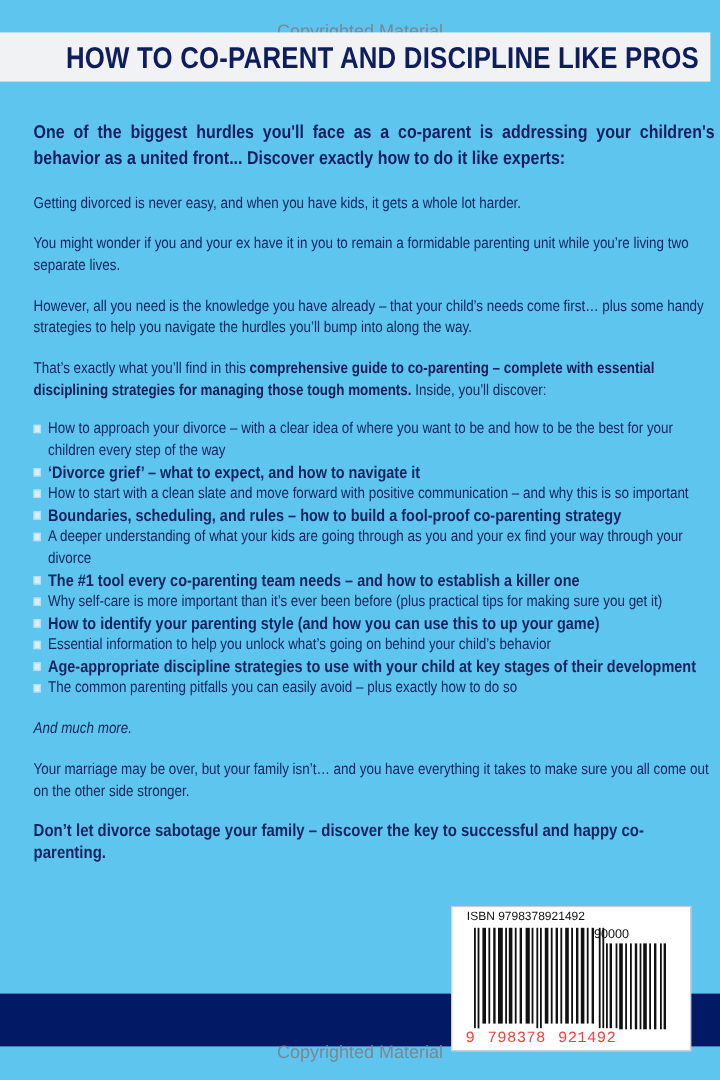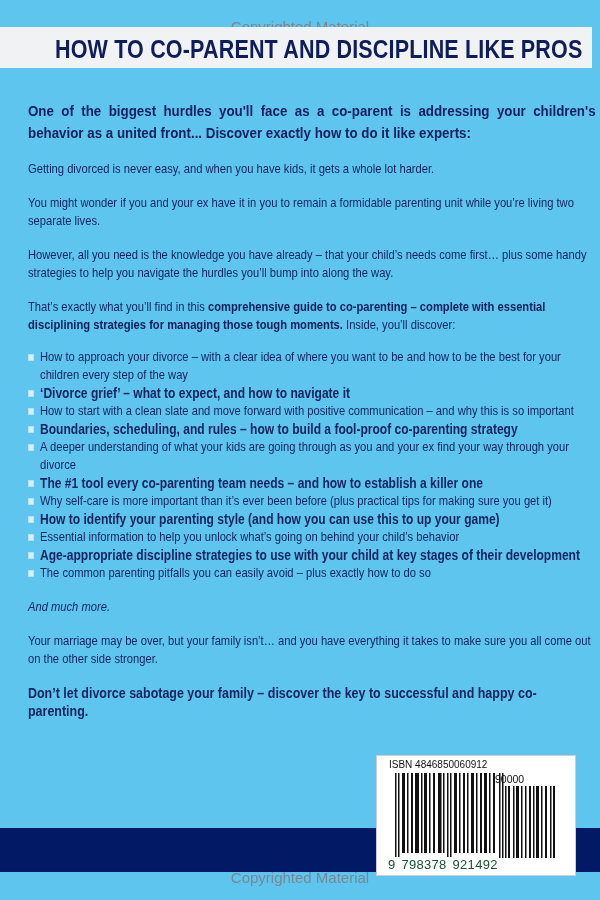--- a/index.html
+++ b/index.html
@@ -67,22 +67,22 @@
   .price-label {
     position: absolute; left: 118px; top: 17px; font-size: 10.5px; color: #111;
   }
   .bars-main {
     position: absolute; left: 18px; top: 17px; width: 110px; height: 85px;
   }
   .bars-addon {
     position: absolute; left: 128px; top: 30px; width: 52px; height: 72px;
   }
   .digits {
-    position: absolute; left: 10px; top: 101px; font-size: 13px; color: #14532d;
-    font-family: Liberation Sans, sans-serif; letter-spacing: 0.3px;
+    position: absolute; left: 10px; top: 101px; font-size: 13px; color: #ef4444;
+    font-family: Liberation Mono, monospace; letter-spacing: 0.3px;
     background: #fff;
   }
   .digits span { background:#fff; padding: 0 1px; }
 </style>
 </head>
 <body>
 
 <div class="watermark wm-top">Copyrighted Material</div>
 
 <div class="banner"></div>
@@ -112,21 +112,21 @@
 
     <p class="para gap-l italic">And much more.</p>
     <p class="para gap-l">Your marriage may be over, but your family isn’t… and you have everything it takes to make sure you all come out on the other side stronger.</p>
     <p class="para gap-l" style="font-weight:bold;font-size:14.5px;">Don’t let divorce sabotage your family – discover the key to successful and happy co-parenting.</p>
   </div>
 </div>
 
 <div class="band"></div>
 
 <div class="barcode-box">
-  <div class="isbn-label">ISBN 4846850060912</div>
+  <div class="isbn-label">ISBN 9798378921492</div>
   <div class="price-label">90000</div>
   <svg class="bars-main" viewBox="0 0 110 85" preserveAspectRatio="none">
     <g fill="#111">
       <rect x="0" y="0" width="1.5" height="85"></rect>
         <rect x="3" y="0" width="1.5" height="85"></rect>
       <rect x="7" y="0" width="3" height="80"></rect>
         <rect x="12" y="0" width="1.5" height="80"></rect>
       <rect x="16" y="0" width="2" height="80"></rect>
         <rect x="20" y="0" width="4" height="80"></rect>
       <rect x="26" y="0" width="1.5" height="80"></rect>

